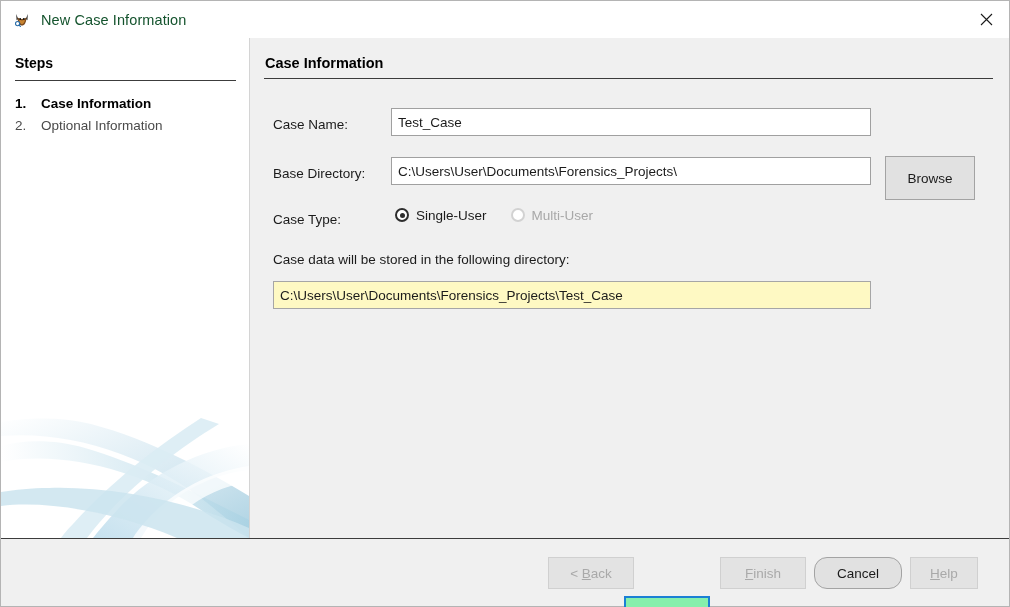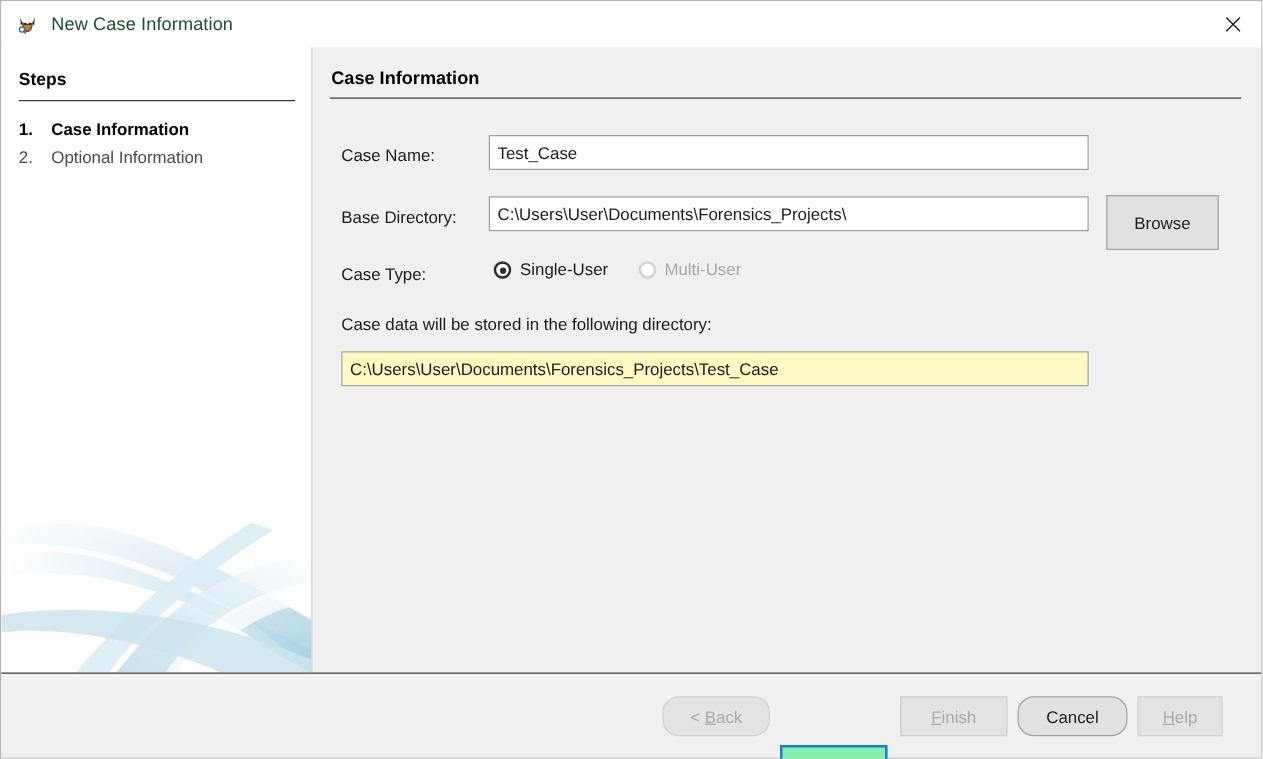--- a/index.html
+++ b/index.html
@@ -187,21 +187,21 @@
     cursor: default;
   }
 
   .radio-group {
     position: absolute;
     display: flex;
     align-items: center;
   }
   .radio-opt {
     display: flex;
-    align-items: flex-end;
+    align-items: flex-start;
     margin-right: 24px;
     font-size: 13.5px;
   }
   .radio-mark {
     width: 14px;
     height: 14px;
     border-radius: 50%;
     box-sizing: border-box;
     margin-right: 7px;
     flex: 0 0 14px;
@@ -359,21 +359,21 @@
           <span class="radio-label">Multi-User</span>
         </span>
       </div>
 
       <div class="hint-text" style="left:23px; top:214px;">Case data will be stored in the following directory:</div>
       <input class="text-input readonly" type="text" readonly="" style="left: 23px; top: 243px; width: 598px; height: 28px;" value="C:\Users\User\Documents\Forensics_Projects\Test_Case">
     </div>
   </div>
 
   <div class="footer">
-    <div class="btn disabled" style="left:529px; width:86px;border-radius:13px;">
+    <div class="btn disabled" style="left:547px; width:86px;">
       <span>&lt; <span class="mnem">B</span>ack</span>
     </div>
     <div class="btn default" style="left:623px; width:86px;">
       <span>Next &gt;</span>
     </div>
     <div class="btn disabled" style="left:719px; width:86px;">
       <span><span class="mnem">F</span>inish</span>
     </div>
     <div class="btn" style="left:813px; width:88px;border-radius:13px;">
       <span>Cancel</span>

